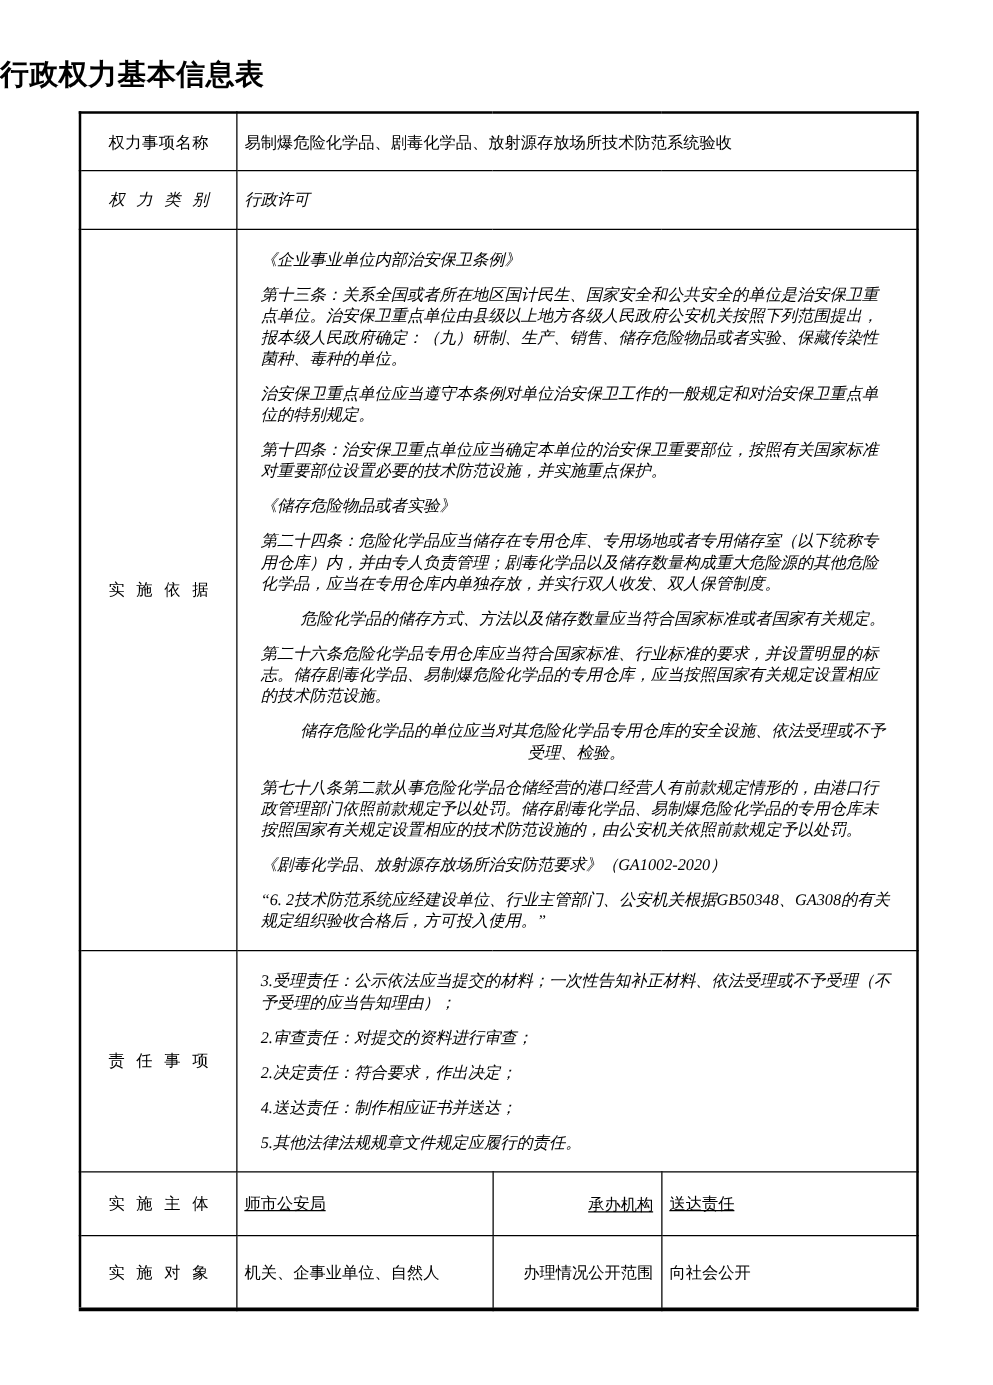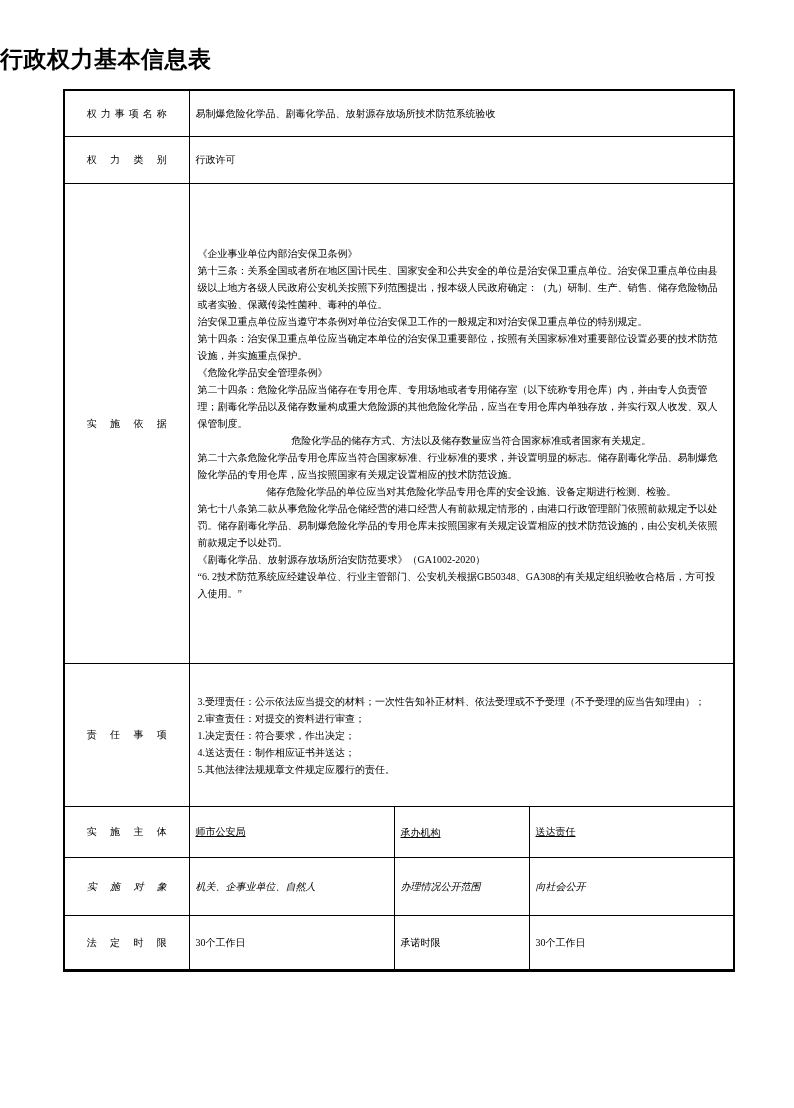--- a/index.html
+++ b/index.html
@@ -28,52 +28,52 @@
     left: 63px;
     top: 89px;
     width: 670px;
     border-collapse: collapse;
     table-layout: fixed;
     border: 2px solid #000;
     border-bottom: 3px solid #000;
   }
   .info-table td {
     border: 1px solid #000;
-    font-size: 10px;
+    font-size: 13px;
     padding: 2px 6px;
     vertical-align: middle;
     overflow: hidden;
   }
   col.c1 { width: 125px; }
   col.c2 { width: 205px; }
   col.c3 { width: 135px; }
   col.c4 { width: 205px; }
   tr.r1 td { height: 41px; }
-  tr.r2 td { height: 42px; }
+  tr.r2 td { height: 42px; font-style: italic; }
   tr.r3 td { height: 471px; }
   tr.r4 td { height: 134px; }
   tr.r5 td { height: 46px; text-decoration: underline; }
-  tr.r6 td { height: 53px; font-style: italic; }
+  tr.r6 td { height: 53px; }
   tr.r7 td { height: 51px; }
   tr.r8 td { height: 49px; }
   td.lbl { text-align: center; }
   .dist {
     display: inline-block;
     width: 80px;
     text-align: justify;
     text-align-last: justify;
   }
-  td.mid-lbl { text-align: left; line-height: 17px; }
+  td.mid-lbl { text-align: right; line-height: 17px; }
   td.val { text-align: left; }
   td.text-cell {
     text-align: left;
     padding: 4px 8px;
     line-height: 17px;
   }
-  .para { margin: 0; }
+  .para { margin: 11px; font-style: italic; }
   .para.indent { text-indent: 2em; text-align: center; }
 </style>
 </head>
 <body>
 
 <div class="page">
 
   <h1 class="doc-title">行政权力基本信息表</h1>
 
   <table class="info-table">
@@ -101,39 +101,39 @@
 
     <tr class="r3">
       <td class="lbl">
         <span class="dist">实施依据</span>
       </td>
       <td class="text-cell" colspan="3">
         <div class="para">《企业事业单位内部治安保卫条例》</div>
         <div class="para">第十三条：关系全国或者所在地区国计民生、国家安全和公共安全的单位是治安保卫重点单位。治安保卫重点单位由县级以上地方各级人民政府公安机关按照下列范围提出，报本级人民政府确定：（九）研制、生产、销售、储存危险物品或者实验、保藏传染性菌种、毒种的单位。</div>
         <div class="para">治安保卫重点单位应当遵守本条例对单位治安保卫工作的一般规定和对治安保卫重点单位的特别规定。</div>
         <div class="para">第十四条：治安保卫重点单位应当确定本单位的治安保卫重要部位，按照有关国家标准对重要部位设置必要的技术防范设施，并实施重点保护。</div>
-        <div class="para">《危险化学品安全管理条例》</div>
+        <div class="para">《储存危险物品或者实验》</div>
         <div class="para">第二十四条：危险化学品应当储存在专用仓库、专用场地或者专用储存室（以下统称专用仓库）内，并由专人负责管理；剧毒化学品以及储存数量构成重大危险源的其他危险化学品，应当在专用仓库内单独存放，并实行双人收发、双人保管制度。</div>
         <div class="para indent">危险化学品的储存方式、方法以及储存数量应当符合国家标准或者国家有关规定。</div>
         <div class="para">第二十六条危险化学品专用仓库应当符合国家标准、行业标准的要求，并设置明显的标志。储存剧毒化学品、易制爆危险化学品的专用仓库，应当按照国家有关规定设置相应的技术防范设施。</div>
-        <div class="para indent">储存危险化学品的单位应当对其危险化学品专用仓库的安全设施、设备定期进行检测、检验。</div>
+        <div class="para indent">储存危险化学品的单位应当对其危险化学品专用仓库的安全设施、依法受理或不予受理、检验。</div>
         <div class="para">第七十八条第二款从事危险化学品仓储经营的港口经营人有前款规定情形的，由港口行政管理部门依照前款规定予以处罚。储存剧毒化学品、易制爆危险化学品的专用仓库未按照国家有关规定设置相应的技术防范设施的，由公安机关依照前款规定予以处罚。</div>
         <div class="para">《剧毒化学品、放射源存放场所治安防范要求》（GA1002-2020）</div>
         <div class="para">“6. 2技术防范系统应经建设单位、行业主管部门、公安机关根据GB50348、GA308的有关规定组织验收合格后，方可投入使用。”</div>
       </td>
     </tr>
 
     <tr class="r4">
       <td class="lbl">
         <span class="dist">责任事项</span>
       </td>
       <td class="text-cell" colspan="3">
         <div class="para">3.受理责任：公示依法应当提交的材料；一次性告知补正材料、依法受理或不予受理（不予受理的应当告知理由）；</div>
         <div class="para">2.审查责任：对提交的资料进行审查；</div>
-        <div class="para">1.决定责任：符合要求，作出决定；</div>
+        <div class="para">2.决定责任：符合要求，作出决定；</div>
         <div class="para">4.送达责任：制作相应证书并送达；</div>
         <div class="para">5.其他法律法规规章文件规定应履行的责任。</div>
       </td>
     </tr>
 
     <tr class="r5">
       <td class="lbl">
         <span class="dist">实施主体</span>
       </td>
       <td class="val">师市公安局</td>
@@ -144,24 +144,16 @@
     <tr class="r6">
       <td class="lbl">
         <span class="dist">实施对象</span>
       </td>
       <td class="val">机关、企事业单位、自然人</td>
       <td class="mid-lbl">办理情况公开范围</td>
       <td class="val">向社会公开</td>
     </tr>
 
 
-    <tr class="r8">
-      <td class="lbl">
-        <span class="dist">法定时限</span>
-      </td>
-      <td class="val">30个工作日</td>
-      <td class="mid-lbl">承诺时限</td>
-      <td class="val">30个工作日</td>
-    </tr>
 
   </tbody>
     </table>
 </div>
 
 </body></html>

